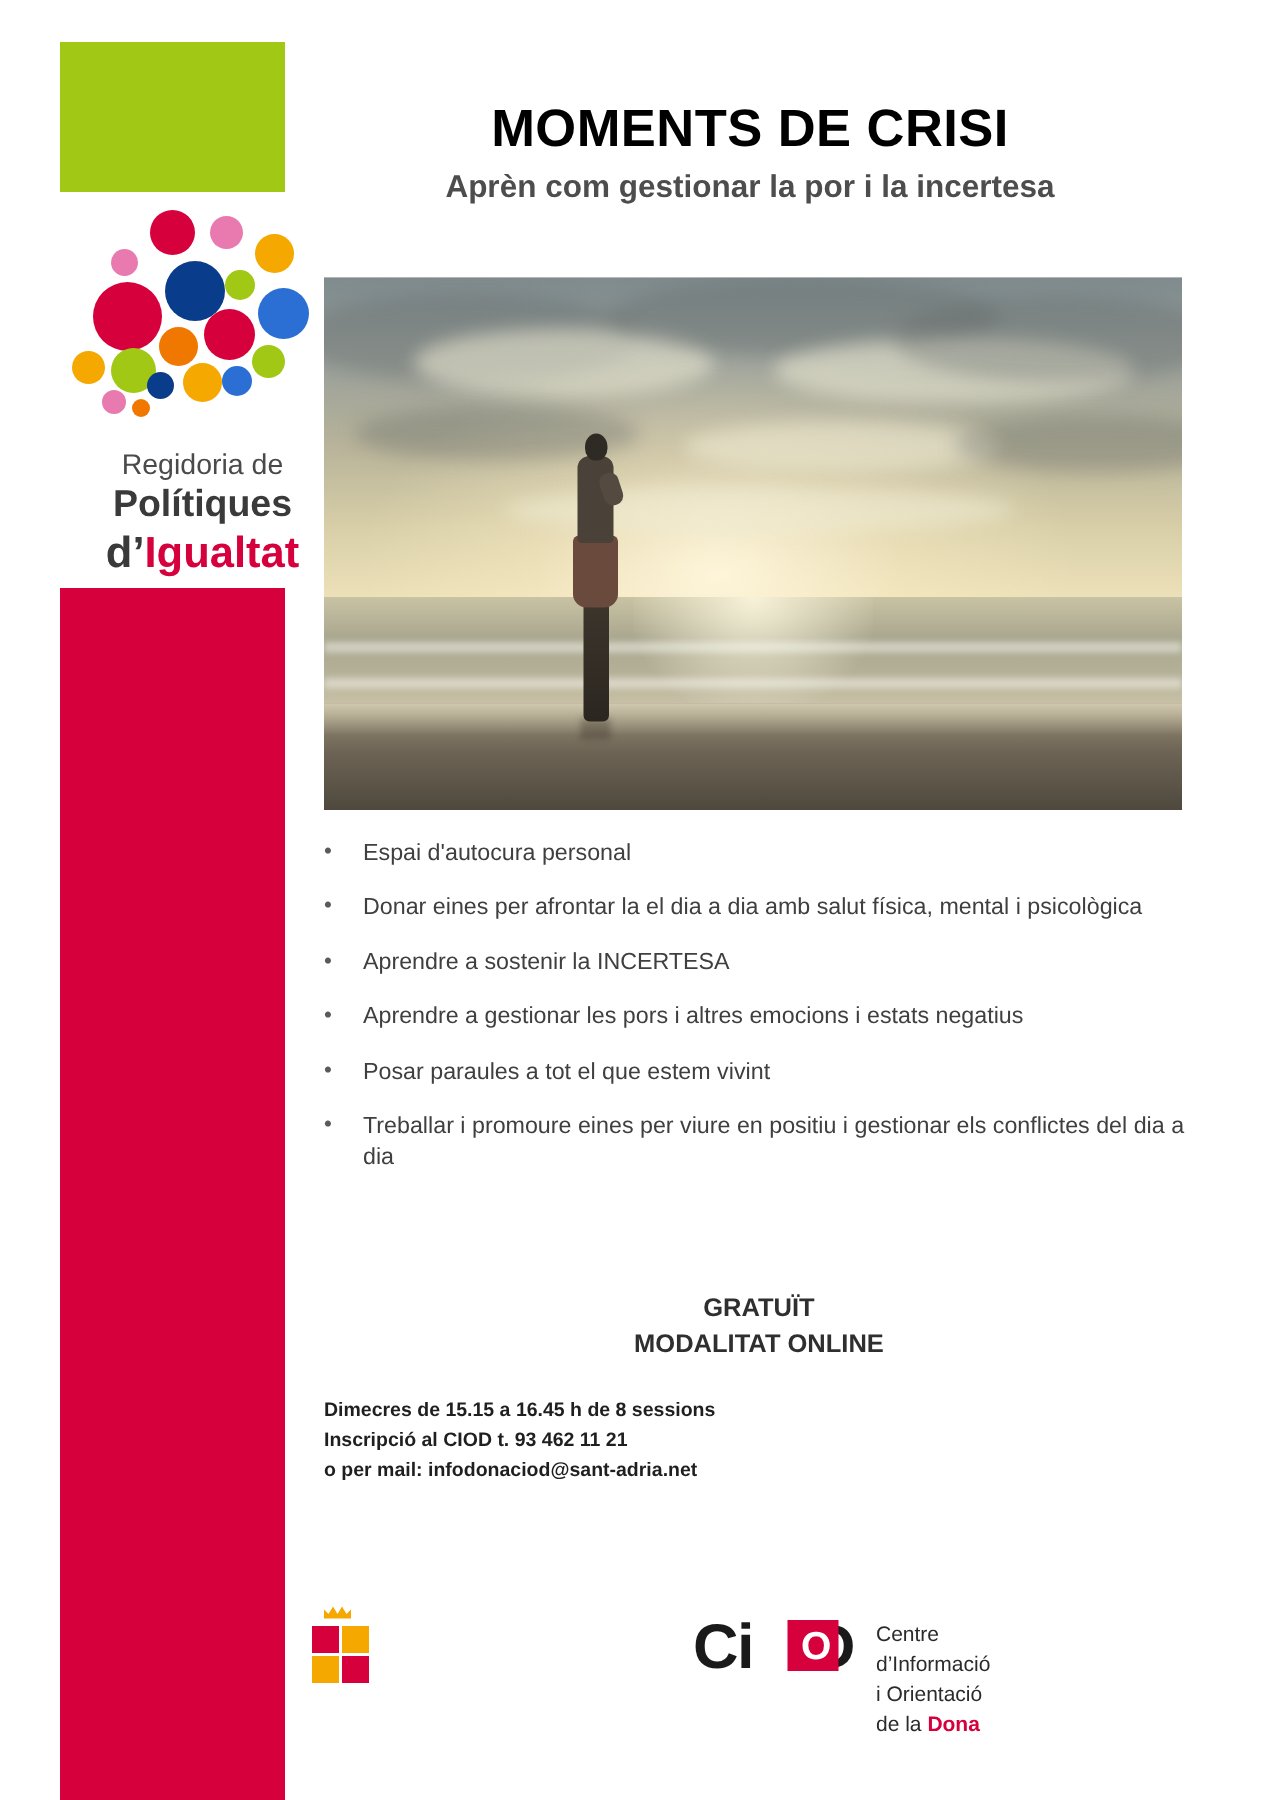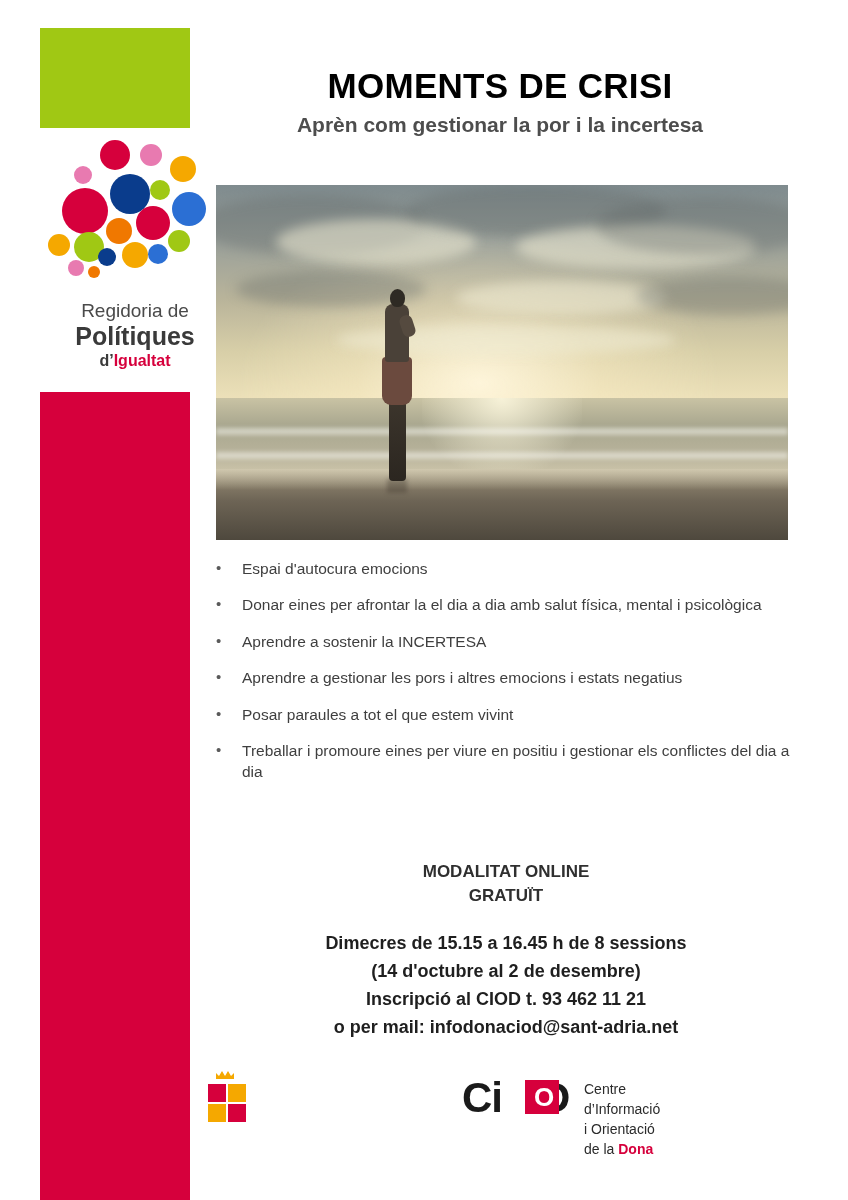--- a/index.html
+++ b/index.html
@@ -36,21 +36,21 @@
     position: absolute;
     left: 0; top: 300px;
     width: 190px;
     text-align: center;
     color: #3a3a3a;
     font-weight: bold;
     line-height: 1.18;
   }
   .logo-text .l1 { font-size: 19px; font-weight: normal; color: #4a4a4a; }
   .logo-text .l2 { font-size: 25px; }
-  .logo-text .l3 { font-size: 16px; }
+  .logo-text .l3 { font-size: 29px; }
   .logo-text .l3 i { font-style: normal; color: #d6003c; }
 
   .magenta-bar {
     position: absolute;
     left: 0; top: 392px;
     width: 150px; height: 808px;
     background: #d6003c;
   }
   .contact {
     position: absolute;
@@ -191,22 +191,21 @@
     text-align: center;
     font-size: 17px;
     font-weight: bold;
     color: #2f2f2f;
     line-height: 1.42;
   }
   .schedule {
     position: absolute;
     left: 216px; top: 930px;
     width: 580px;
-    text-align: center;
-    font-size: 18px;
+    font-size: 13px;
     font-weight: bold;
     color: #1f1f1f;
     line-height: 1.55;
   }
 
   
   .aj-logo {
     position: absolute;
     left: 208px; top: 1078px;
     width: 200px; height: 48px;
@@ -315,21 +314,21 @@
     <div class="fig-skirt"></div>
     <div class="fig-torso"></div>
     <div class="fig-arm"></div>
     <div class="fig-head"></div>
   </div>
 </div>
 
 <div class="bullets">
   <div class="bullet">
     <span class="dot">•</span>
-    <span class="txt">Espai d'autocura emocions</span>
+    <span class="txt">Espai d'autocura personal</span>
   </div>
   <div class="bullet">
     <span class="dot">•</span>
     <span class="txt">Donar eines per afrontar la el dia a dia amb salut física, mental i psicològica</span>
   </div>
   <div class="bullet">
     <span class="dot">•</span>
     <span class="txt">Aprendre a sostenir la INCERTESA</span>
   </div>
   <div class="bullet">
@@ -340,27 +339,26 @@
     <span class="dot">•</span>
     <span class="txt">Posar paraules a tot el que estem vivint</span>
   </div>
   <div class="bullet">
     <span class="dot">•</span>
     <span class="txt">Treballar i promoure eines per viure en positiu i gestionar els conflictes del dia a dia</span>
   </div>
 </div>
 
 <div class="modality">
+  <div>GRATUÏT</div>
   <div>MODALITAT ONLINE</div>
-  <div>GRATUÏT</div>
 </div>
 
 <div class="schedule">
   <div>Dimecres de 15.15 a 16.45 h de 8 sessions</div>
-  <div>(14 d'octubre al 2 de desembre)</div>
   <div>Inscripció al CIOD t. 93 462 11 21</div>
   <div>o per mail: infodonaciod@sant-adria.net</div>
 </div>
 
 <div class="aj-logo">
   <svg class="aj-crown" viewBox="0 0 24 10">
     <path d="M1 9 L1 3 L4 6 L7 1 L10 6 L13 1 L16 6 L19 3 L19 9 Z" fill="#f5a800"></path>
   </svg>
   <svg class="aj-shield" viewBox="0 0 38 38">
     <rect x="0" y="0" width="18" height="18" fill="#d6003c"></rect>

